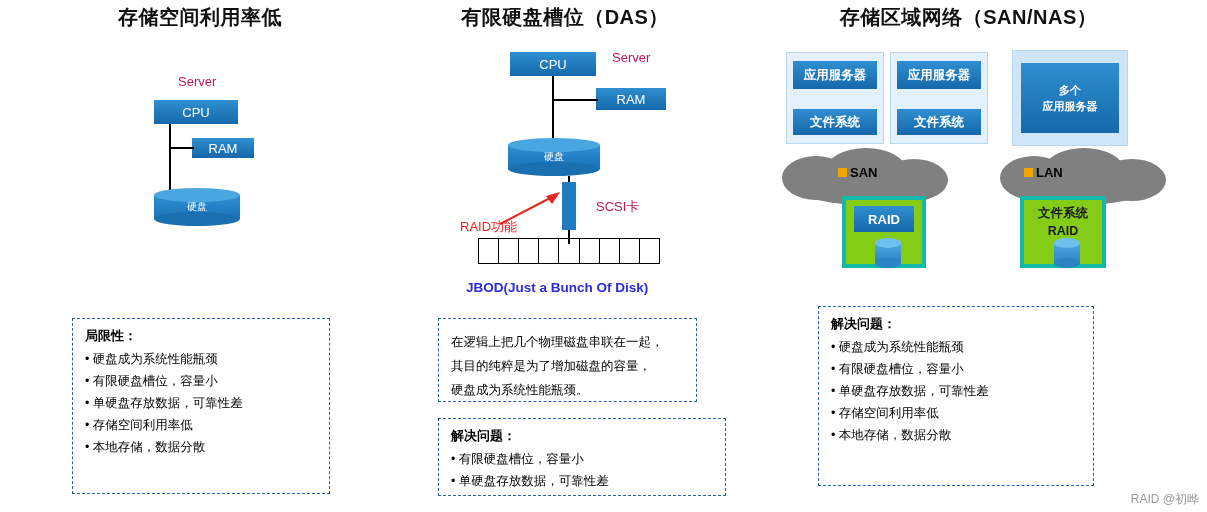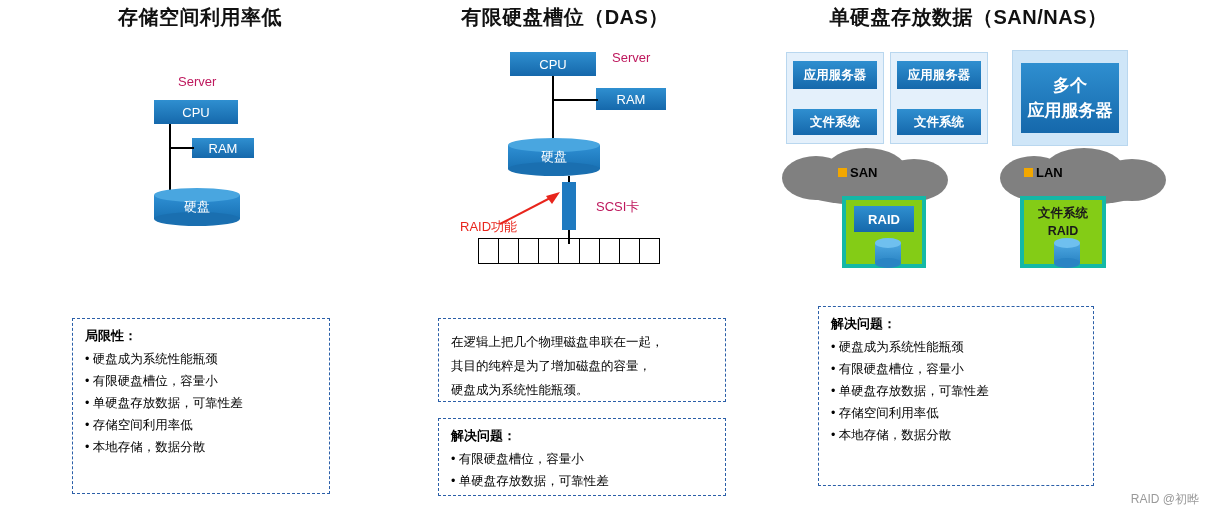--- a/index.html
+++ b/index.html
@@ -84,21 +84,21 @@
     height: 14px;
     border-radius: 50%;
     background: #1a6fb0;
   }
   .cyl .cap-label {
     position: absolute;
     left: 0; right: 0; top: 50%;
     transform: translateY(-50%);
     text-align: center;
     color: #fff;
-    font-size: 13px;
+    font-size: 10px;
     z-index: 3;
   }
 
   
   .note {
     position: absolute;
     border: 1.5px dashed #2b5fa8;
     box-sizing: border-box;
     padding: 8px 12px;
   }
@@ -190,21 +190,21 @@
     position: absolute;
     background: #cfe6f8;
     border: 1px solid #b9d7ef;
     box-sizing: border-box;
   }
   .bigblue .inner2 {
     position: absolute;
     left: 8px; right: 8px; top: 12px; bottom: 12px;
     background: linear-gradient(180deg,#2f8fd0 0%,#1568ab 100%);
     color: #fff;
-    font-size: 17px;
+    font-size: 11px;
     font-weight: bold;
     display: flex;
     align-items: center;
     justify-content: center;
     flex-direction: column;
     line-height: 1.5;
     text-align: center;
   }
   .raidbox {
     position: absolute;
@@ -327,36 +327,37 @@
     <div class="slot"></div>
       <div class="slot"></div>
       <div class="slot"></div>
     <div class="slot"></div>
       <div class="slot"></div>
       <div class="slot"></div>
     <div class="slot"></div>
       <div class="slot"></div>
       <div class="slot"></div>
   </div>
-
-  <div class="note plain" style="left:38px; top:318px; width:288px; height:84px;">
+  <div class="jbod-label" style="left:66px; top:280px;">JBOD(Just a Bunch Of Disk)</div>
+
+  <div class="note plain" style="left:38px; top:318px; width:259px; height:84px;">
     <div class="note-item">在逻辑上把几个物理磁盘串联在一起，</div>
     <div class="note-item">其目的纯粹是为了增加磁盘的容量，</div>
     <div class="note-item">硬盘成为系统性能瓶颈。</div>
   </div>
 
   <div class="note" style="left:38px; top:418px; width:288px; height:78px;">
     <div class="note-title">解决问题：</div>
     <div class="note-item">• 有限硬盘槽位，容量小</div>
     <div class="note-item">• 单硬盘存放数据，可靠性差</div>
   </div>
 </div>
 
 <div class="panel" id="panel-3">
-  <div class="panel-title">单硬盘存放数据（SAN/NAS）</div>
+  <div class="panel-title">存储区域网络（SAN/NAS）</div>
 
   <div class="svrbox" style="left:56px; top:52px; width:98px; height:92px;">
     <div class="inner" style="top:8px; height:28px;">应用服务器</div>
     <div class="inner" style="top:56px; height:26px;">文件系统</div>
   </div>
 
   <div class="svrbox" style="left:160px; top:52px; width:98px; height:92px;">
     <div class="inner" style="top:8px; height:28px;">应用服务器</div>
     <div class="inner" style="top:56px; height:26px;">文件系统</div>
   </div>

